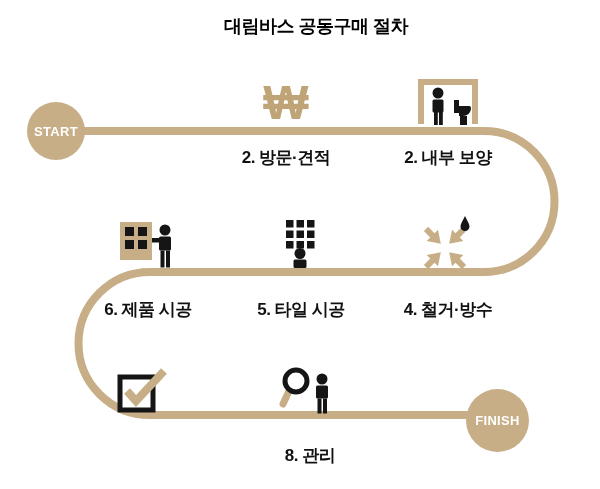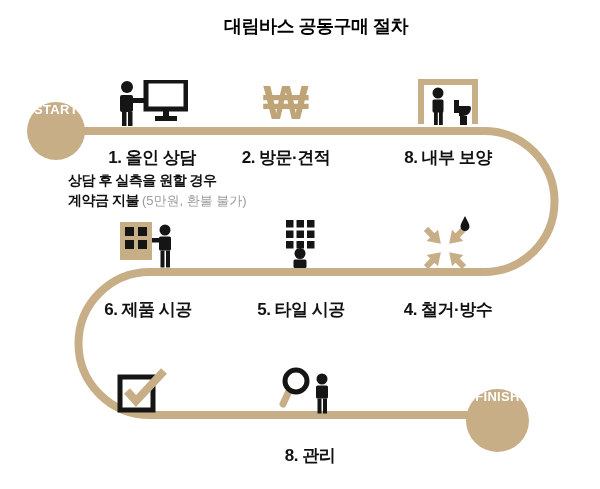--- a/index.html
+++ b/index.html
@@ -6,21 +6,21 @@
   html,body { background:#fff; }
   body { font-family:"Liberation Sans","DejaVu Sans",sans-serif; }
   .canvas { position:relative; width:600px; height:489px; background:#fff; overflow:hidden; }
 
   .title { position:absolute; top:14px; left:0; width:100%; text-align:center;
            font-size:18px; font-weight:bold; color:#000000; letter-spacing:-0.5px;margin-left:16px; }
 
   .path-svg { position:absolute; left:0; top:0; }
 
   .badge { position:absolute; border-radius:50%; background:#c7ae86; color:#fff;
-           display:flex; align-items:flex-start; justify-content:center;
+           display:flex; align-items:center; justify-content:center;
            font-weight:bold; font-size:13px; letter-spacing:0.3px; }
   .badge-start  { left:27px;  top:102px; width:58px; height:58px; }
   .badge-finish { left:466px; top:389px; width:63px; height:63px; }
 
   .step { position:absolute; display:flex; flex-direction:column; align-items:center; }
   .step .icon { height:46px; display:flex; align-items:flex-end; justify-content:center; }
   .step .label { font-size:17px; font-weight:bold; color:#111;
                  white-space:nowrap; letter-spacing:-0.5px; }
   .row1 .label { margin-top:20px; }
   .row2 .label { margin-top:30px; }
@@ -53,35 +53,20 @@
     <path d="M 57 131 H 484 A 70.5 70.5 0 0 1 484 272 H 150 A 71.5 71.5 0 0 0 150 415 H 497" fill="none" stroke="#c7ae86" stroke-width="8"></path>
   </svg>
 
   <div class="badge badge-start">
     <span>START</span>
   </div>
   <div class="badge badge-finish">
     <span>FINISH</span>
   </div>
 
-  <div class="step row1 s1">
-    <div class="icon">
-      <svg width="72" height="46" viewBox="0 0 72 46">
-        <circle cx="11" cy="7" r="6" fill="#151515"></circle>
-        <rect x="4" y="15" width="13" height="17" rx="2" fill="#151515"></rect>
-        <rect x="16" y="18" width="14" height="5" fill="#151515"></rect>
-        <rect x="6" y="32" width="4.5" height="14" fill="#151515"></rect>
-        <rect x="12" y="32" width="4.5" height="14" fill="#151515"></rect>
-        <rect x="30" y="1" width="40" height="28" fill="none" stroke="#151515" stroke-width="5"></rect>
-        <rect x="47" y="29" width="6" height="7" fill="#151515"></rect>
-        <rect x="39" y="36" width="22" height="5" fill="#151515"></rect>
-      </svg>
-    </div>
-    <div class="label">1. 올인 상담</div>
-  </div>
 
   <div class="step row1 s2">
     <div class="icon">
       <div class="won">₩</div>
     </div>
     <div class="label">2. 방문·견적</div>
   </div>
 
   <div class="step row1 s3">
     <div class="icon">
@@ -89,27 +74,23 @@
         <polyline points="3,46 3,4 57,4 57,46" fill="none" stroke="#c7ae86" stroke-width="6"></polyline>
         <circle cx="20" cy="15" r="5.5" fill="#151515"></circle>
         <rect x="14.5" y="21.5" width="11" height="13" rx="1.5" fill="#151515"></rect>
         <rect x="16" y="34" width="3.8" height="13" fill="#151515"></rect>
         <rect x="21" y="34" width="3.8" height="13" fill="#151515"></rect>
         <rect x="36" y="22" width="5" height="13" fill="#151515"></rect>
         <path d="M41 28 h10 a2 2 0 0 1 2 2 c0 5 -4 8 -8 8 h-4 z" fill="#151515"></path>
         <rect x="42" y="38" width="7" height="9" fill="#151515"></rect>
       </svg>
     </div>
-    <div class="label">8. 내부 보양</div>
+    <div class="label">2. 내부 보양</div>
   </div>
 
-  <div class="note">
-    <div class="l1">상담 후 실측을 원할 경우</div>
-    <div class="l2"><b>계약금 지불</b><span class="gray">(5만원, 환불 불가)</span></div>
-  </div>
 
   <div class="step row2 s6">
     <div class="icon">
       <svg width="64" height="48" viewBox="0 0 64 48">
         <rect x="4" y="2" width="32" height="38" fill="#c7ae86"></rect>
         <g fill="#151515">
           <rect x="9" y="7" width="9" height="9"></rect>
             <rect x="22" y="7" width="9" height="9"></rect>
           <rect x="9" y="20" width="9" height="9"></rect>
             <rect x="22" y="20" width="9" height="9"></rect>

